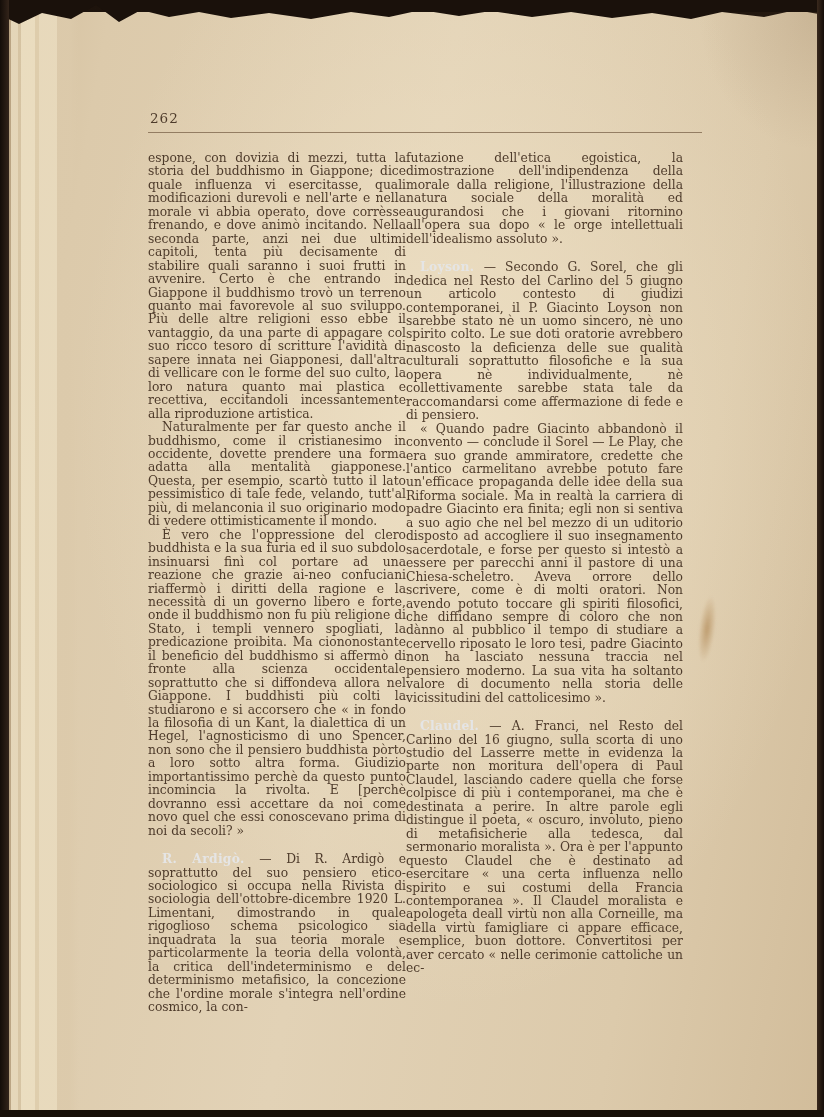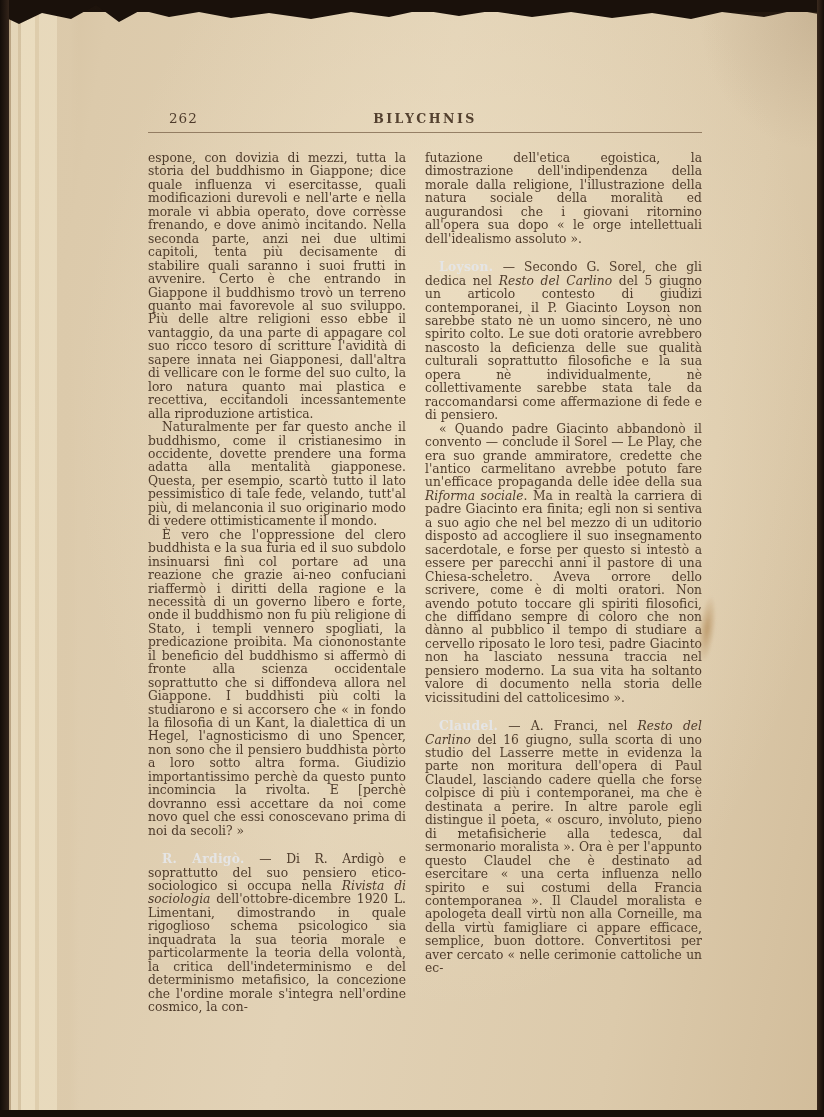--- a/index.html
+++ b/index.html
@@ -30,40 +30,40 @@
     clip-path:polygon(0 0,824px 0,824px 15px,796px 10px,764px 17px,722px 12px,691px 19px,652px 13px,612px 18px,571px 12px,532px 17px,491px 11px,459px 16px,421px 10px,389px 17px,351px 12px,311px 19px,269px 13px,231px 18px,199px 12px,169px 17px,141px 10px,119px 22px,96px 5px,71px 19px,42px 13px,19px 24px,0 15px);
   }
   .edge-left{position:absolute;left:0;top:0;width:9px;height:1117px;background:linear-gradient(90deg,#140d08,#33241a);}
   .edge-right{position:absolute;right:0;top:0;width:7px;height:1117px;background:linear-gradient(90deg,#3a291d,#140d08);}
   .edge-bottom{position:absolute;left:0;bottom:0;width:824px;height:7px;background:#170f09;}
 
   .running-head{
     position:absolute;left:148px;top:110px;width:554px;height:26px;
     color:#4e3b2b;
   }
-  .page-number{position:absolute;left:21px;top:0;font-size:13.5px;letter-spacing:1px;}
+  .page-number{position:absolute;left:2px;top:0;font-size:13.5px;letter-spacing:1px;}
   .journal-title{
     position:absolute;left:0;right:0;top:1px;text-align:center;
     font-size:12.5px;font-weight:700;letter-spacing:2.5px;color:#53402f;
   }
   .head-rule{position:absolute;left:0;right:0;top:22px;height:0;border-bottom:1.2px solid #7a6148;opacity:.75;}
 
   .text-block{
     position:absolute;left:148px;top:152px;width:554px;
-    display:flex;gap:19px;
+    display:flex;
     color:#4e3b2b;
     font-size:12.3px;line-height:13.45px;text-align:justify;
   }
   .col-left{width:258px;}
   .col-right{width:277px;}
   .para{margin:0;padding:0;}
   .para.indent{text-indent:14px;}
   .para.gap{margin-top:14px;}
   .seg-bold{font-weight:700;color:#e5e5e5;letter-spacing:.3px;}
-  .seg-italic{font-style:italic;}
+  .seg-italic{}
 
   .page-stain{
     position:absolute;left:699px;top:596px;width:16px;height:66px;
     background:radial-gradient(ellipse at center, rgba(158,108,48,.5), rgba(158,108,48,0) 72%);
     transform:rotate(7deg);filter:blur(1px);
   }
   .corner-shade{
     position:absolute;right:7px;top:12px;width:120px;height:140px;
     background:radial-gradient(ellipse at 100% 0%, rgba(120,90,60,.18), rgba(120,90,60,0) 70%);
   }
@@ -75,21 +75,20 @@
 <div class="page"></div>
 <div class="page-edge-strips"></div>
 <div class="deckle-top"></div>
 <div class="edge-left"></div>
 <div class="edge-right"></div>
 <div class="edge-bottom"></div>
 <div class="corner-shade"></div>
 
 <div class="running-head">
   <span class="page-number">262</span>
-  <span class="journal-title">BILYCHNIS</span>
   <div class="head-rule"></div>
 </div>
 
 <div class="text-block">
   <div class="col-left">
       <p class="para"><span>espone, con dovizia di mezzi, tutta la storia del buddhismo in Giappone; dice quale influenza vi esercitasse, quali modificazioni durevoli e nell'arte e nella morale vi abbia operato, dove corrèsse frenando, e dove animò incitando. Nella seconda parte, anzi nei due ultimi capitoli, tenta più decisamente di stabilire quali saranno i suoi frutti in avvenire. Certo è che entrando in Giappone il buddhismo trovò un terreno quanto mai favorevole al suo sviluppo. Più delle altre religioni esso ebbe il vantaggio, da una parte di appagare col suo ricco tesoro di scritture l'avidità di sapere innata nei Giapponesi, dall'altra di vellicare con le forme del suo culto, la loro natura quanto mai plastica e recettiva, eccitandoli incessantemente alla riproduzione artistica.</span></p>
       <p class="para indent"><span>Naturalmente per far questo anche il buddhismo, come il cristianesimo in occidente, dovette prendere una forma adatta alla mentalità giapponese. Questa, per esempio, scartò tutto il lato pessimistico di tale fede, velando, tutt'al più, di melanconia il suo originario modo di vedere ottimisticamente il mondo.</span></p>
       <p class="para indent"><span>È vero che l'oppressione del clero buddhista e la sua furia ed il suo subdolo insinuarsi finì col portare ad una reazione che grazie ai-neo confuciani riaffermò i diritti della ragione e la necessità di un governo libero e forte, onde il buddhismo non fu più religione di Stato, i templi vennero spogliati, la predicazione proibita. Ma ciononostante il beneficio del buddhismo si affermò di fronte alla scienza occidentale soprattutto che si diffondeva allora nel Giappone. I buddhisti più colti la studiarono e si accorsero che « in fondo la filosofia di un Kant, la dialettica di un Hegel, l'agnosticismo di uno Spencer, non sono che il pensiero buddhista pòrto a loro sotto altra forma. Giudizio importantissimo perchè da questo punto incomincia la rivolta. E [perchè dovranno essi accettare da noi come novo quel che essi conoscevano prima di noi da secoli? »</span></p>
       <p class="para indent gap"><span class="seg-bold">R. Ardigò.</span><span> — Di R. Ardigò e soprattutto del suo pensiero etico-sociologico si occupa nella </span><span class="seg-italic">Rivista di sociologia</span><span> dell'ottobre-dicembre 1920 L. Limentani, dimostrando in quale rigoglioso schema psicologico sia inquadrata la sua teoria morale e particolarmente la teoria della volontà, la critica dell'indeterminismo e del determinismo metafisico, la concezione che l'ordine morale s'integra nell'ordine cosmico, la con-</span></p>
     </div>

